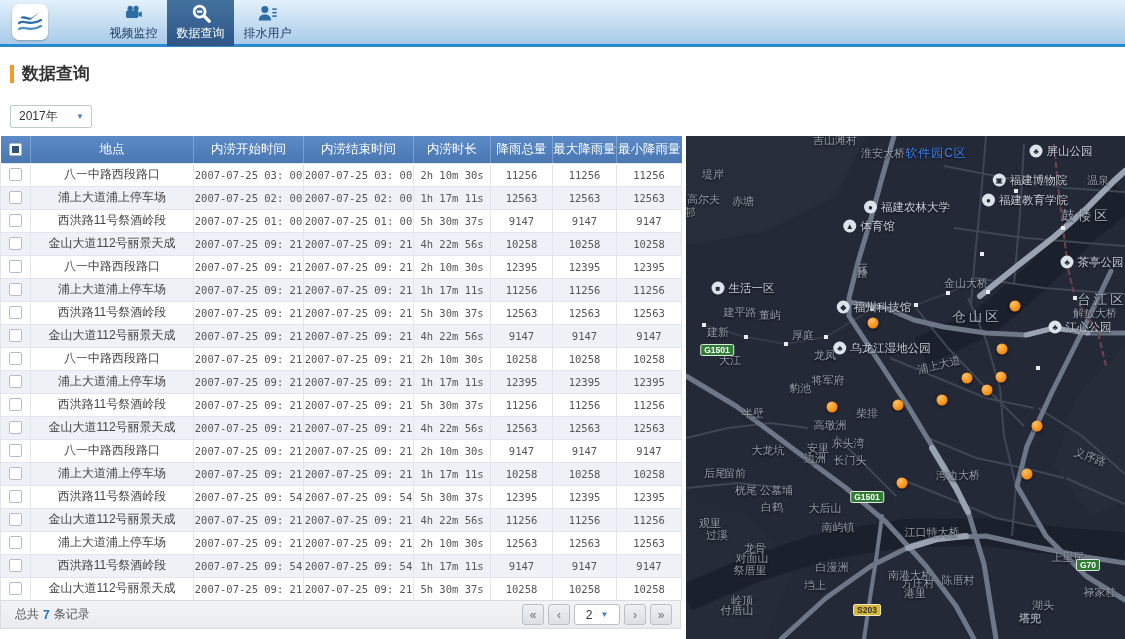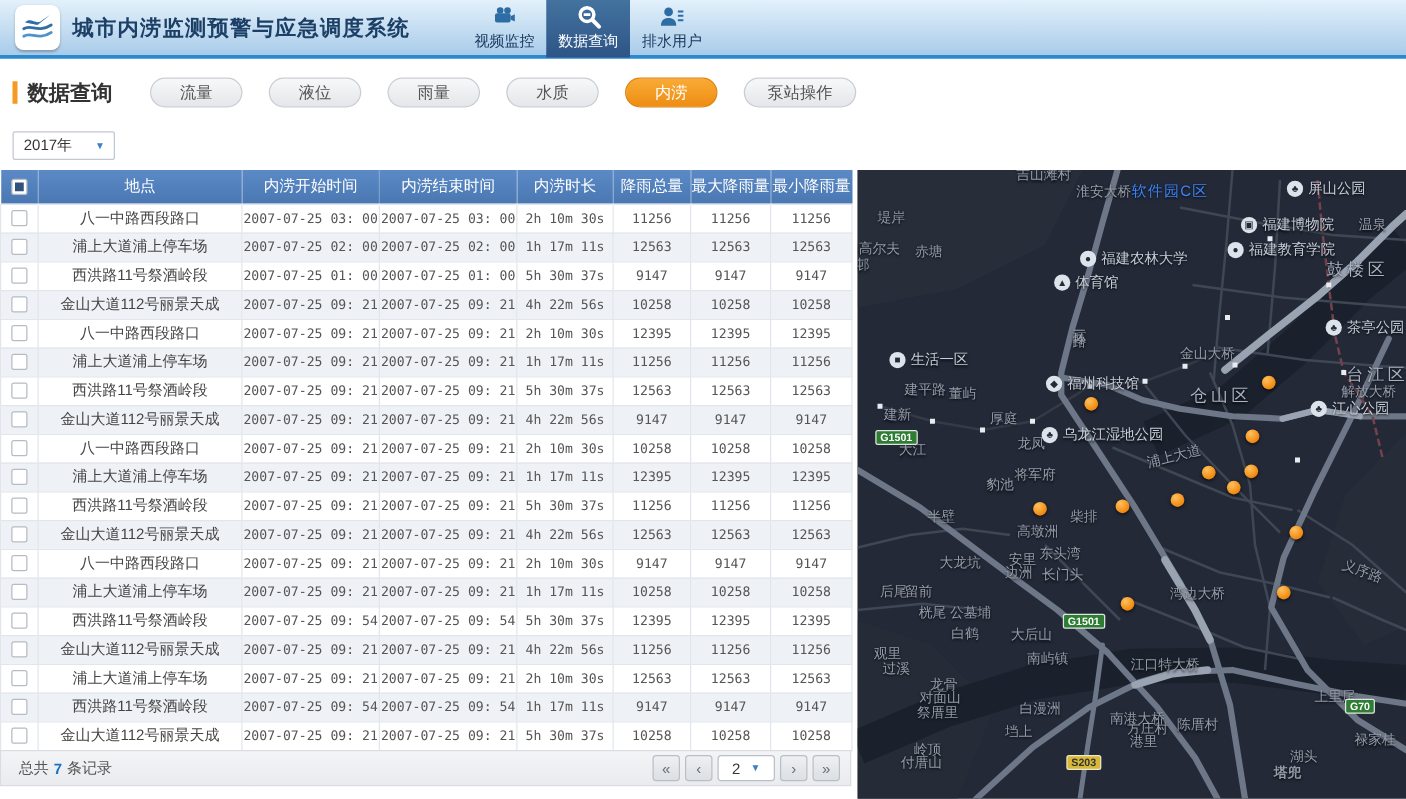--- a/index.html
+++ b/index.html
@@ -100,21 +100,20 @@
 <body>
 
 <div class="header">
   <div class="logo-box">
     <svg width="26" height="26" viewBox="0 0 26 26">
       <path d="M3 9 C8 4 12 12 17 7 L23 3 L13 11 Z" fill="#2f6ea6"></path>
       <path d="M2 14 C8 10 13 18 24 11" stroke="#2f6ea6" stroke-width="2.2" fill="none" stroke-linecap="round"></path>
       <path d="M2 20 C8 16 13 24 24 17" stroke="#4e93c9" stroke-width="2.2" fill="none" stroke-linecap="round"></path>
     </svg>
   </div>
-  <div class="app-title">城市内涝监测预警与应急调度系统</div>
   <div class="nav" id="nav">
       <div class="nav-item">
         <span class="nav-icon">
           <svg width="23" height="20" viewBox="0 0 24 24" fill="currentColor">
             <circle cx="8" cy="6.5" r="3.2"></circle>
             <circle cx="15" cy="6.5" r="3.2"></circle>
             <rect x="3" y="9" width="15" height="9" rx="2"></rect>
             <path d="M18 12l4-2v7l-4-2z"></path>
           </svg>
         </span>
@@ -143,28 +142,20 @@
           </svg>
         </span>
         <span class="nav-label">排水用户</span>
       </div>
     </div>
 </div>
 
 <div class="section-row">
   <div class="orange-bar"></div>
   <div class="section-title">数据查询</div>
-  <div class="pills" id="pills">
-      <span class="pill">流量</span>
-      <span class="pill">液位</span>
-      <span class="pill">雨量</span>
-      <span class="pill">水质</span>
-      <span class="pill active">内涝</span>
-      <span class="pill">泵站操作</span>
-    </div>
 </div>
 
 <div class="year-select">
   <span class="yval">2017年</span>
   <span class="caret">▼</span>
 </div>
 
 <div class="table-area">
   <table>
     <colgroup>

